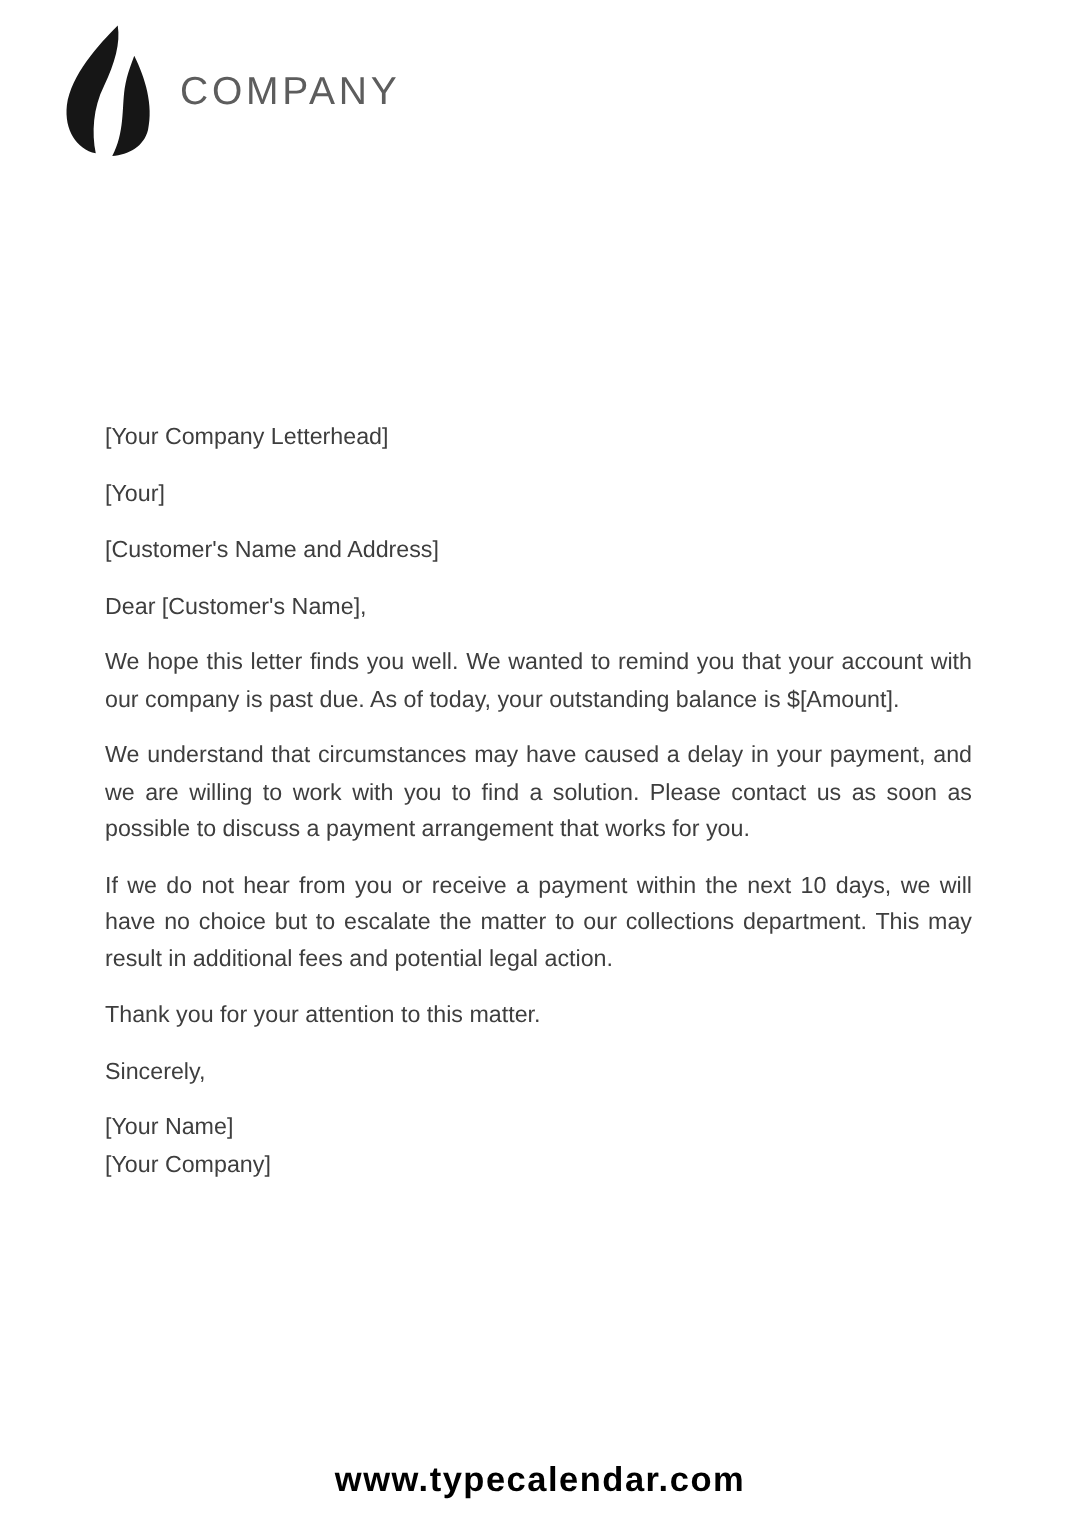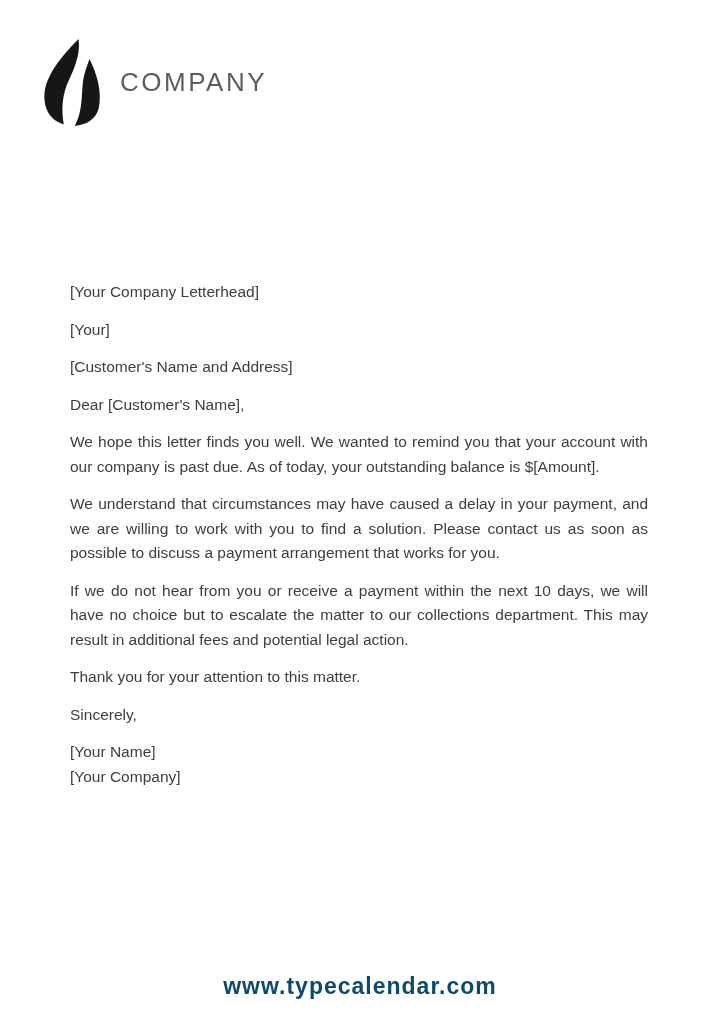--- a/index.html
+++ b/index.html
@@ -12,21 +12,21 @@
     position: relative;
     width: 720px;
     height: 1018px;
     background: #ffffff;
     overflow: hidden;
   }
 
   
   .logo-row {
     position: absolute;
-    top: 36px;
+    top: 14px;
     left: 40px;
     display: flex;
     align-items: center;
     gap: 14px;
   }
   .logo-mark { display: block; width: 66px; height: 92px; }
   .logo-mark svg { display: block; width: 100%; height: 100%; }
   .logo-text {
     font-size: 26px;
     line-height: 28px;
@@ -66,21 +66,21 @@
     position: absolute;
     left: 0;
     bottom: 18px;
     width: 100%;
     text-align: center;
   }
   .site-footer span {
     font-size: 23px;
     font-weight: 700;
     letter-spacing: 1px;
-    color: #0c4a6e;
+    color: #000000;
   }
 </style>
 </head>
 <body>
 
 <div class="page">
 
   <header class="logo-row">
     <span class="logo-mark">
       <svg viewBox="0 0 72 98" xmlns="http://www.w3.org/2000/svg" aria-hidden="true">

